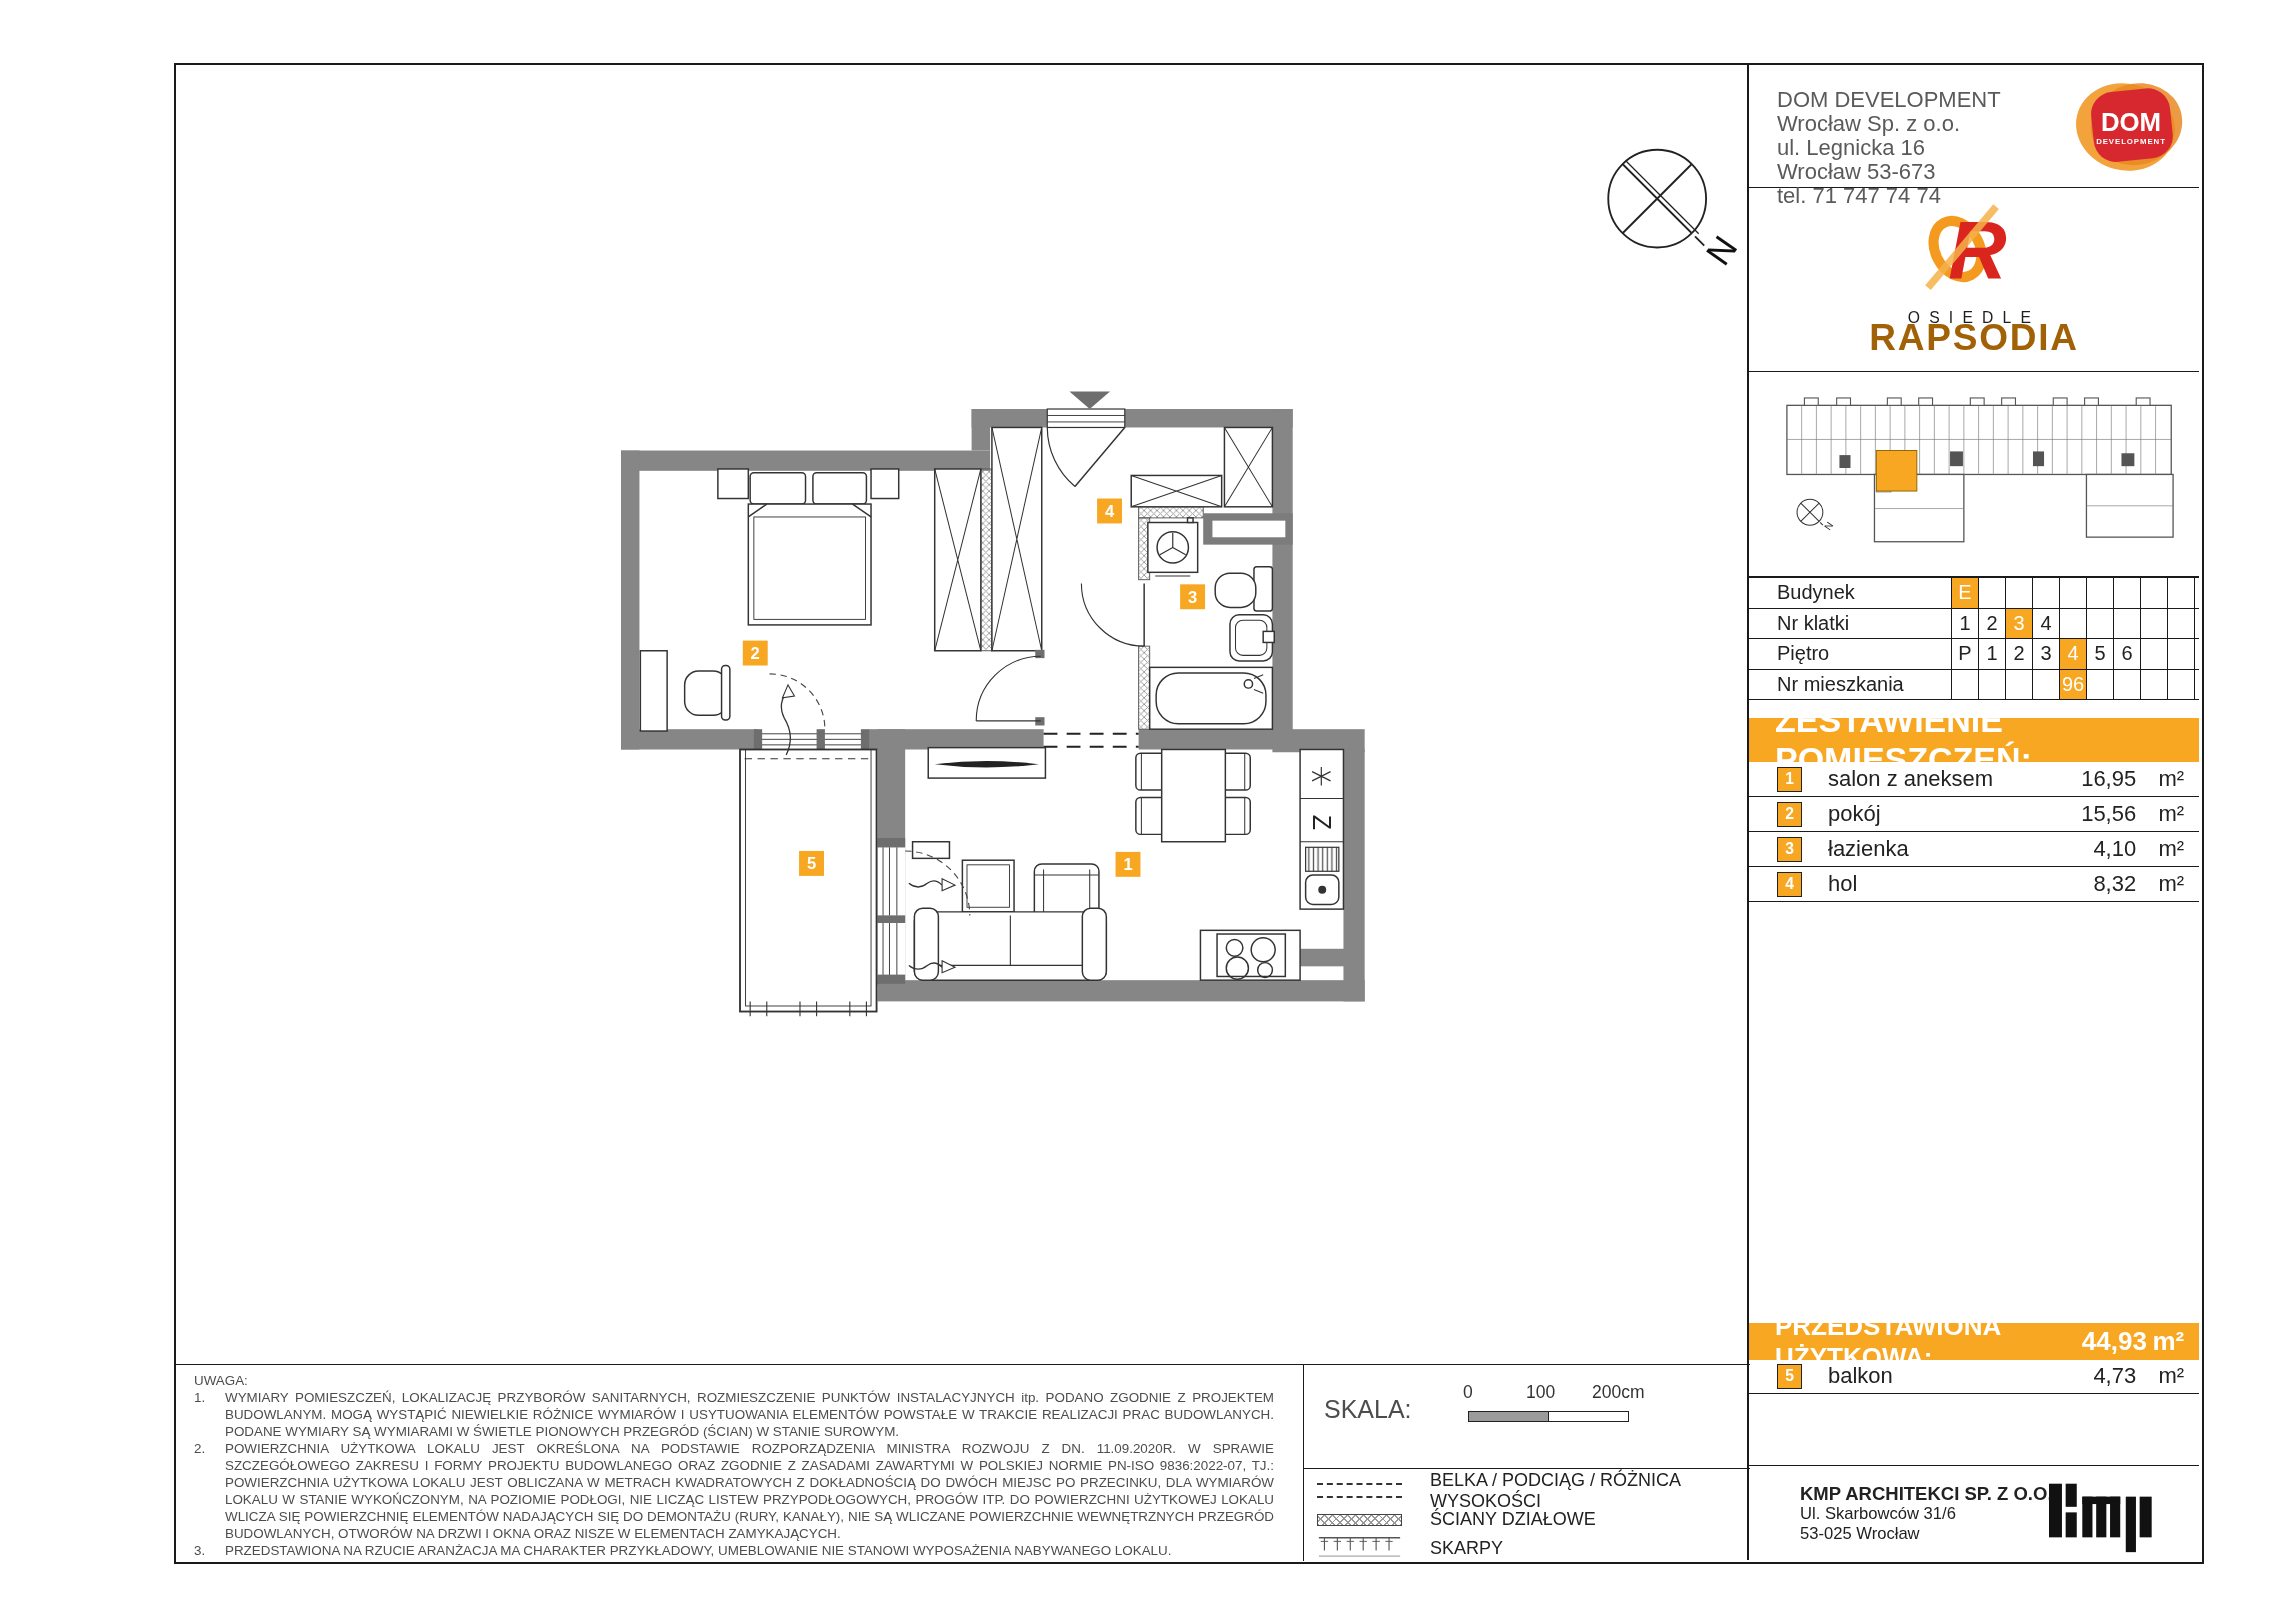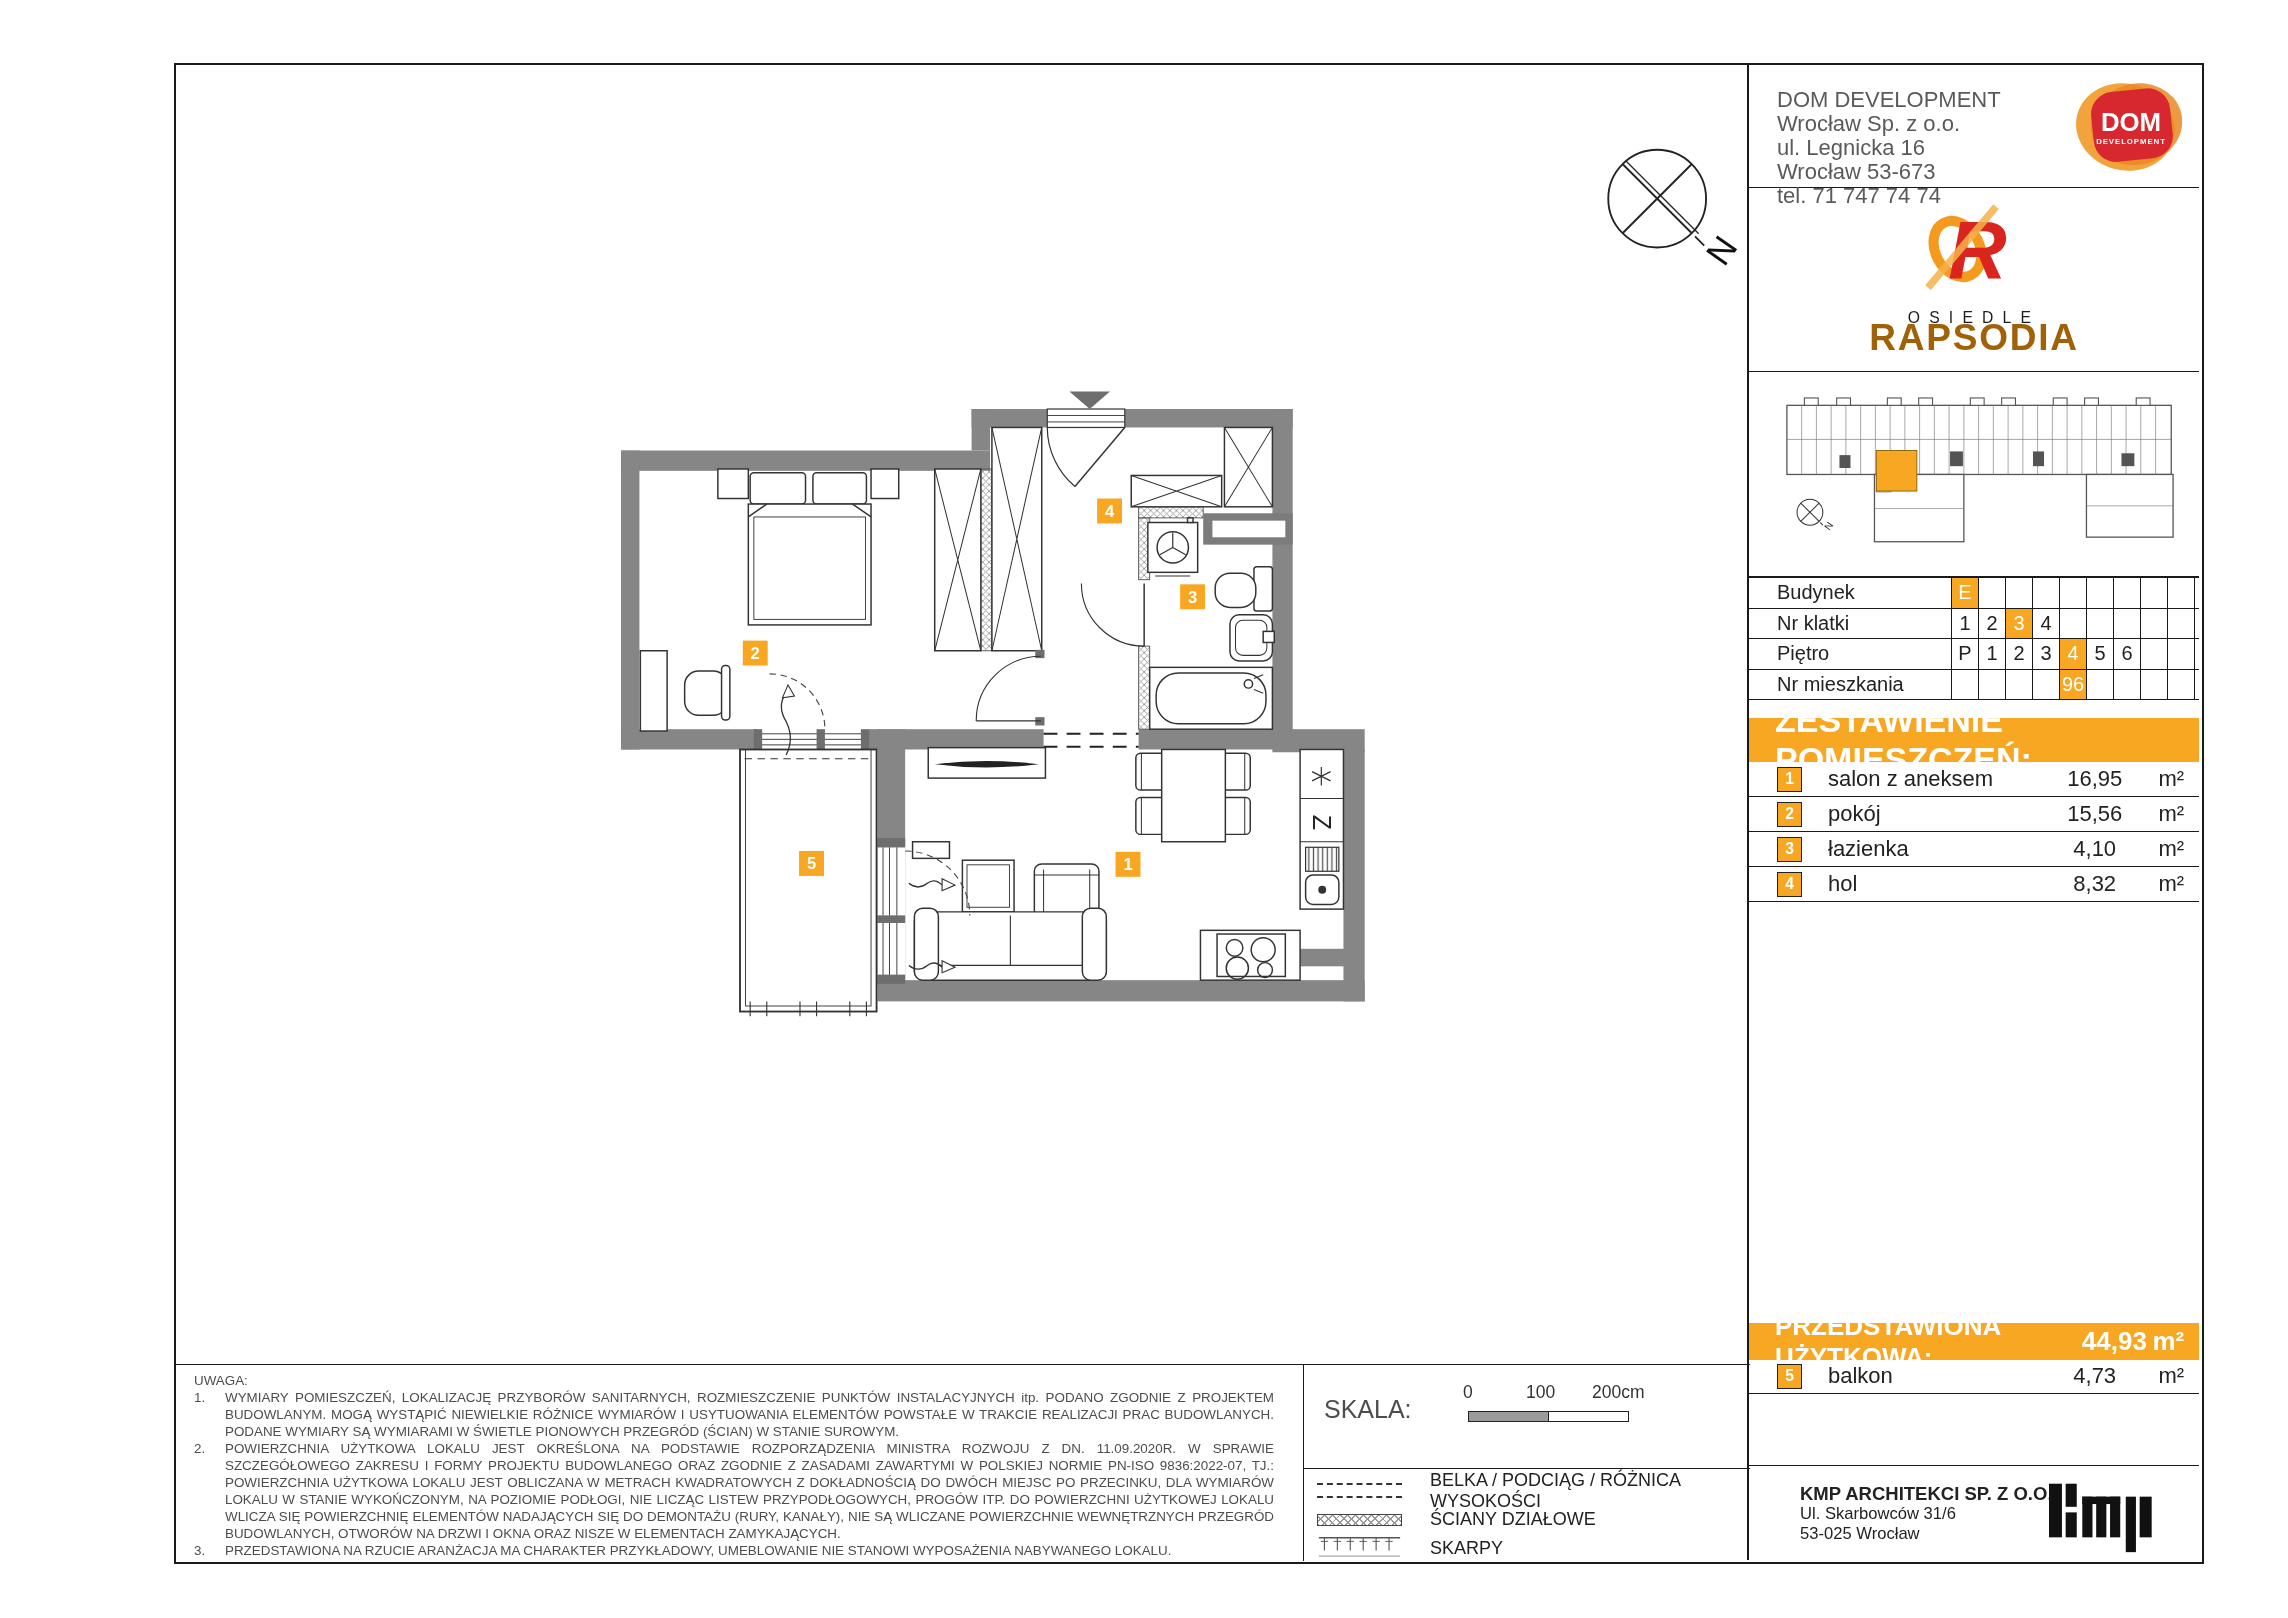--- a/index.html
+++ b/index.html
@@ -26,21 +26,21 @@
   .ut-cell.hl{background:#F7A721;color:#fff;}
 
   
   .rooms-header{left:1749px;top:718px;width:450px;height:44px;background:#F7A721;color:#fff;
     font-size:34px;font-weight:bold;display:flex;align-items:center;padding-left:26px;box-sizing:border-box;}
   .rooms-list{left:1749px;top:762px;width:450px;}
   .room-row{display:flex;align-items:center;height:34px;border-bottom:1.8px solid #1a1a1a;font-size:22px;}
   .badge{width:23px;height:23px;background:#F7A721;border:1.8px solid #222;color:#fff;font-size:15.7px;font-weight:bold;
     display:flex;align-items:center;justify-content:center;margin-left:28px;flex:0 0 auto;}
   .room-name{margin-left:26px;flex:1;}
-  .room-area{width:83px;text-align:center;}
+  .room-area{width:83px;text-align:right;}
   .room-unit{width:48px;text-align:right;padding-right:14.8px;}
 
   .total-bar{left:1749px;top:1323px;width:450px;height:37px;background:#F7A721;color:#fff;display:flex;align-items:center;
     font-size:26px;font-weight:bold;}
   .total-label{padding-left:26px;flex:1;}
   .total-value{padding-right:5.5px;}
   .total-unit{padding-right:14.8px;}
   .balcony-row{left:1749px;top:1359px;width:450px;}
   .kmp-box{left:1749px;top:1467px;width:450px;height:93px;}
   .kmp-text{left:51px;top:16.6px;font-size:16.6px;line-height:20px;color:#222;}

